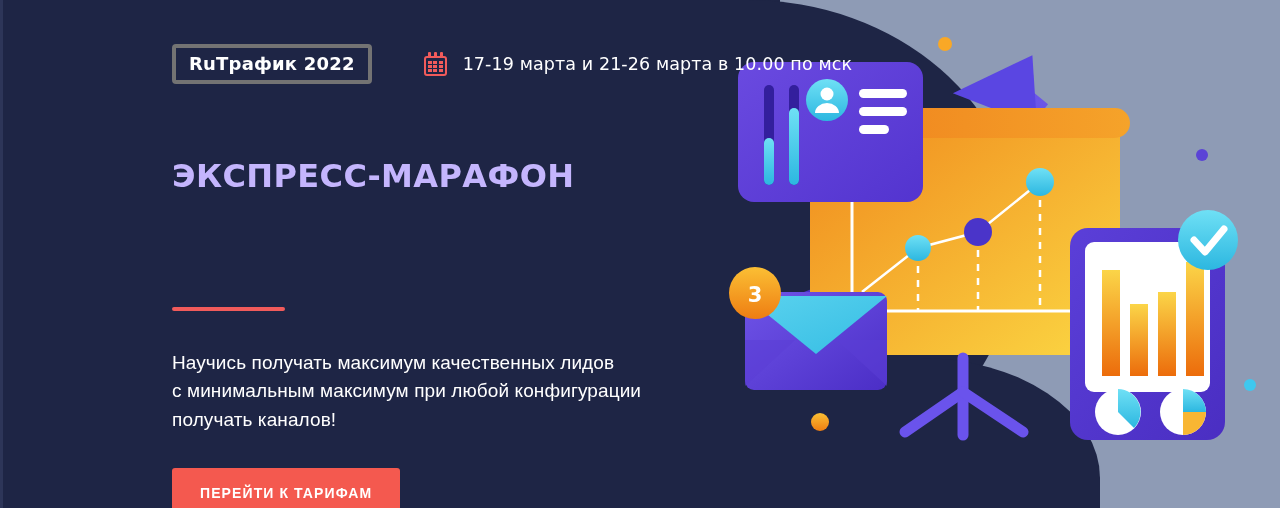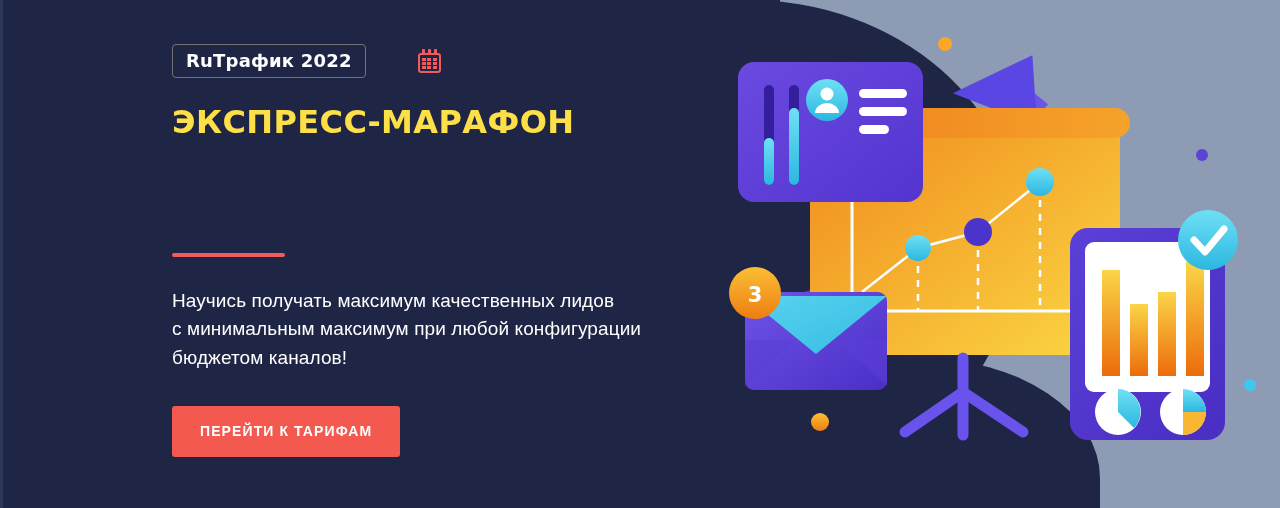--- a/index.html
+++ b/index.html
@@ -38,50 +38,50 @@
     border-top-right-radius:180px 120px;
   }
   .left-edge {
     position:absolute; left:0; top:0; width:3px; height:508px;
     background:#3a4467; opacity:.55;
   }
   
   .content { position:absolute; left:172px; top:0; width:620px; z-index:40; }
   .toprow { display:flex; align-items:center; gap:52px; margin-top:44px; }
   .logo-badge {
-    border:1px solid #737373; border-radius:4px;
+    border:4px solid #737373; border-radius:4px;
     padding:5px 13px 6px;
     color:#ffffff; font-size:18px; font-weight:bold;
     letter-spacing:.2px; white-space:nowrap;
     font-family:"DejaVu Sans", sans-serif;
   }
   .datewrap { display:flex; align-items:center; gap:16px; }
   .cal-icon { width:23px; height:24px; position:relative; flex:none; }
   .cal-body {
     position:absolute; left:0; top:4px; width:23px; height:20px;
     border:2px solid #f15b5b; border-radius:3px;
   }
   .cal-tick { position:absolute; top:0; width:3px; height:6px; background:#f15b5b; border-radius:1px; }
   .cal-grid {
     position:absolute; left:4px; top:9px; width:15px; height:11px;
     display:grid; grid-template-columns:repeat(3,1fr); grid-template-rows:repeat(3,1fr); gap:1.5px;
   }
   .cal-grid i { background:#f15b5b; display:block; }
   .datetext { color:#ffffff; font-size:17.5px; letter-spacing:.1px; white-space:nowrap;
               font-family:"DejaVu Sans", sans-serif; }
   h1.headline {
-    margin-top:24px;
-    color:#fde047; font-size:32px; line-height:1.27;
+    margin-top:72px;
+    color:#c4b5fd; font-size:32px; line-height:1.27;
     font-weight:bold; letter-spacing:.4px;
     font-family:"DejaVu Sans", sans-serif;
     text-transform:uppercase;
   }
   .rule { margin-top:29px; width:113px; height:4px; background:#f15b5b; border-radius:2px; }
   p.subcopy {
-    margin-top:30px; color:#ffffff;
+    margin-top:38px; color:#ffffff;
     font-size:19px; line-height:1.5; letter-spacing:.1px;
     font-family:"Liberation Sans", sans-serif;
   }
   .cta {
     margin-top:34px; display:inline-block;
     background:#f4594f; color:#fff;
     border:none; border-radius:3px;
     padding:17px 28px 18px;
     font-size:14px; font-weight:bold; letter-spacing:1.1px;
     text-transform:uppercase; cursor:pointer;
@@ -251,32 +251,33 @@
               <i></i>
               <i></i>
               <i></i>
               <i></i>
               <i></i>
               <i></i>
               <i></i>
               <i></i>
             </span>
         </span>
+        <span class="datetext">17-19 марта и 21-26 марта в 10.00 по мск</span>
       </div>
     </div>
 
     <h1 class="headline">
       <span>ЭКСПРЕСС-МАРАФОН</span><br>
       <br>
       <br>
     </h1>
 
     <div class="rule"></div>
 
     <p class="subcopy">
       <span>Научись получать максимум качественных лидов</span><br>
       <span>с минимальным максимум при любой конфигурации</span><br>
-      <span>бюджетом каналов!</span>
+      <span>получать каналов!</span>
     </p>
 
     <button class="cta">ПЕРЕЙТИ К ТАРИФАМ</button>
   </div>
 </div>
 
 </body></html>

